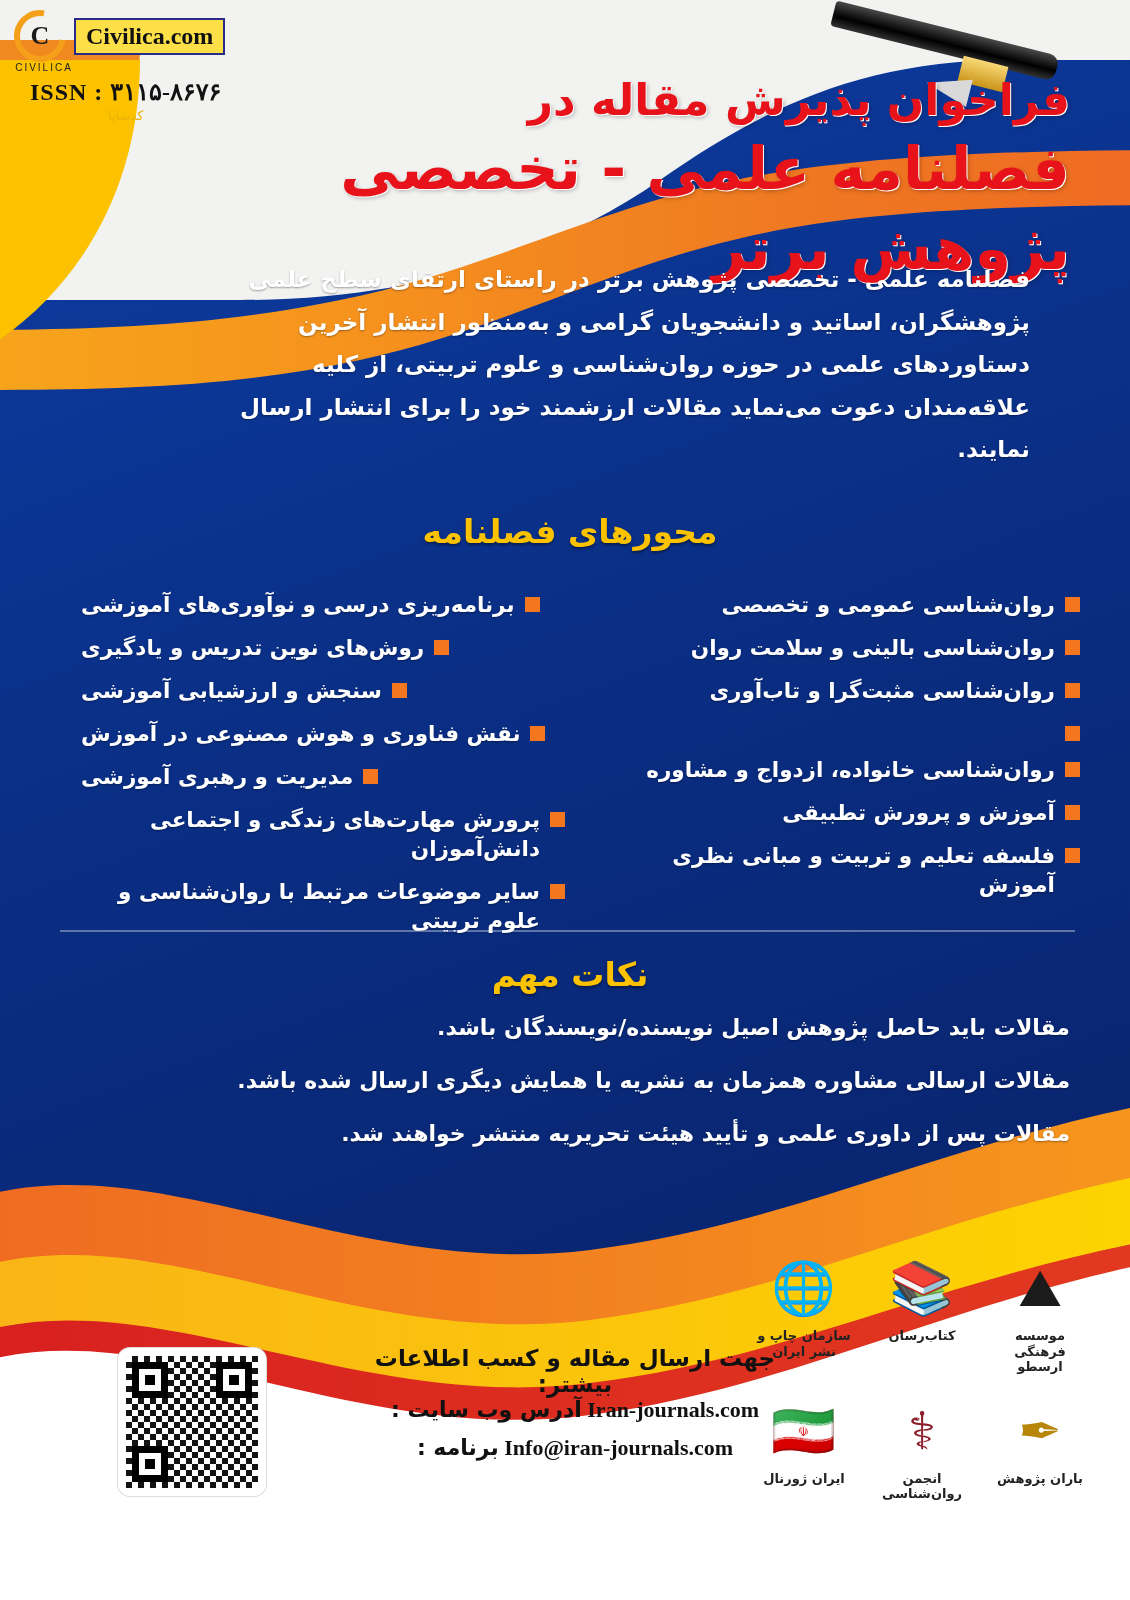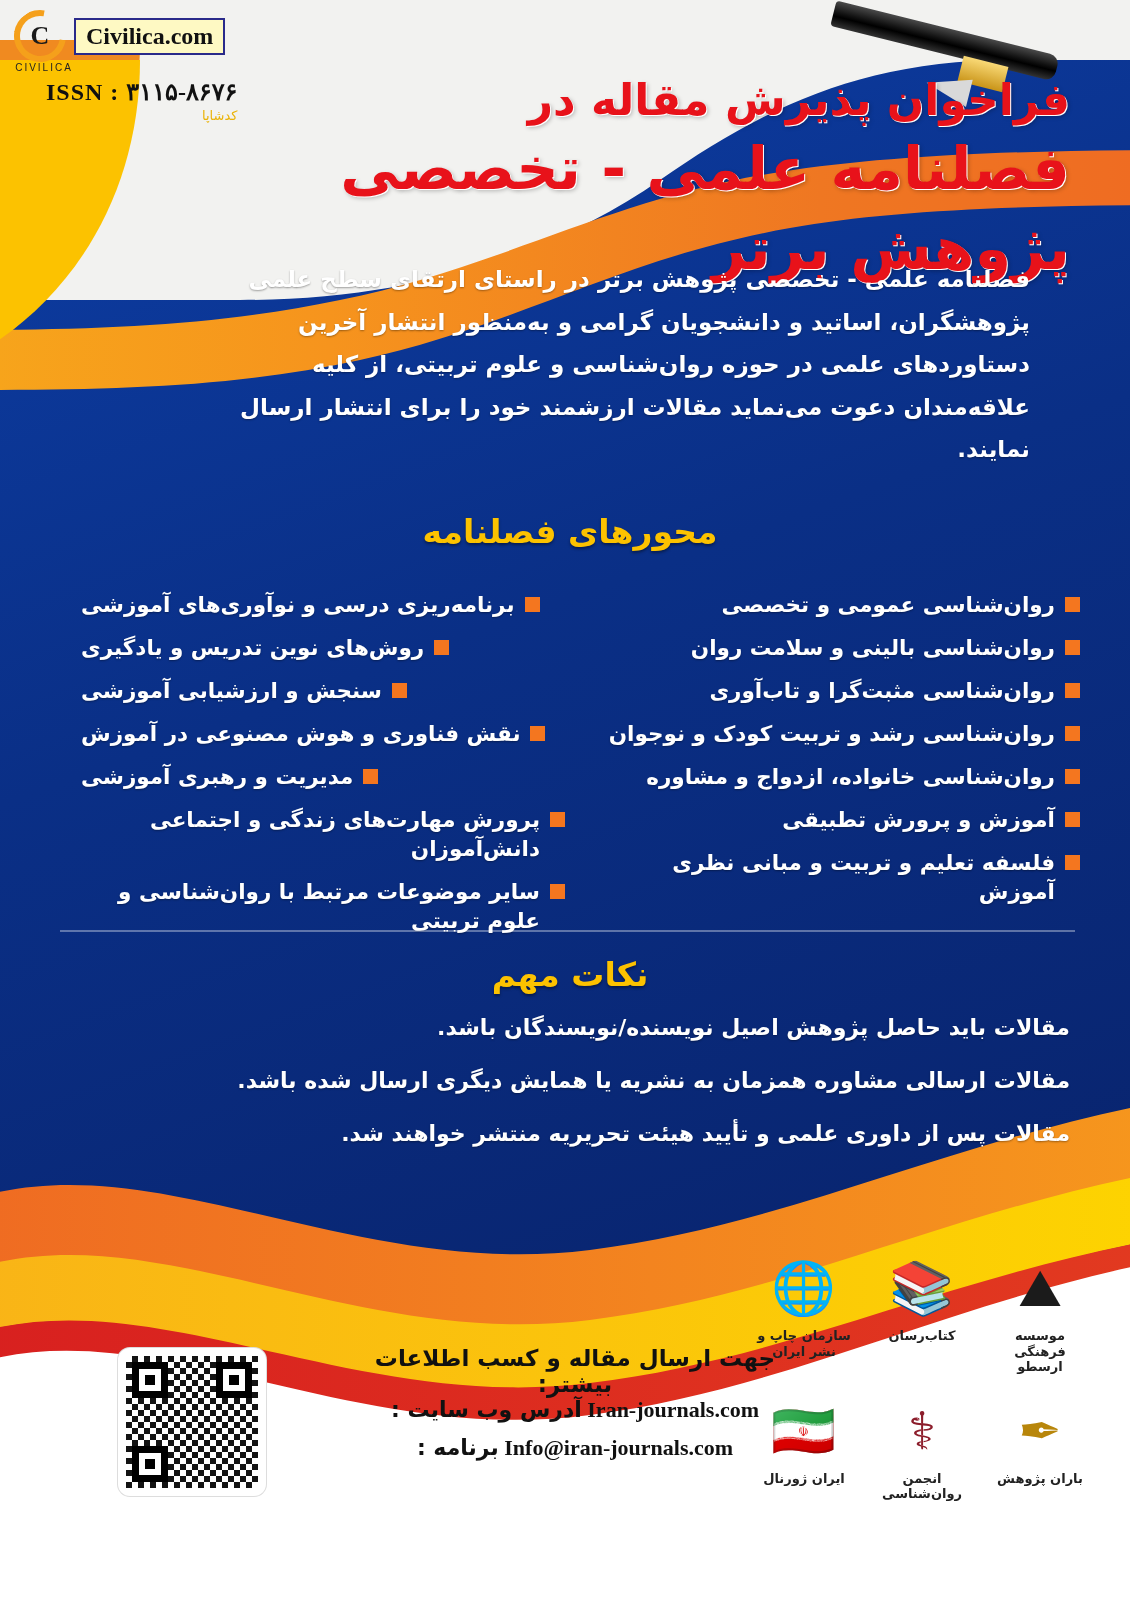--- a/index.html
+++ b/index.html
@@ -98,25 +98,25 @@
     display: flex; align-items: center; justify-content: center;
     font-weight: bold; font-size: 26px; color: #1a1a1a;
     font-family: "Liberation Serif", serif;
   }
   .civ-logo-text {
     font-size: 10px; letter-spacing: 2px; color: #222; text-align: center;
     font-family: "Liberation Sans", sans-serif;
     position: absolute; top: 52px; left: 0; width: 60px;
   }
   .civ-name-box {
-    border: 2px solid #2a2a8a; background: #fef9c3; padding: 3px 10px;
+    border: 2px solid #2a2a8a; background: #fde047; padding: 3px 10px;
     font-family: "Liberation Serif", serif; font-weight: bold; font-size: 24px; color: #111;
   }
   .issn-block {
-    position: absolute; left: 46px; top: 78px; z-index: 20; 
+    position: absolute; left: 30px; top: 78px; z-index: 20; text-align: center;
     direction: rtl;
   }
   .issn-line {
     font-family: "Liberation Serif", serif; font-weight: bold; font-size: 24px; color: #111;
     letter-spacing: 1px;
   }
   .issn-sub { font-size: 13px; color: #eab308; margin-top: 2px; }
 
   
   .pen {
@@ -306,21 +306,20 @@
       <div class="topic-item">
         <span class="bullet"></span>
         <span>روان‌شناسی بالینی و سلامت روان</span>
       </div>
       <div class="topic-item">
         <span class="bullet"></span>
         <span>روان‌شناسی مثبت‌گرا و تاب‌آوری</span>
       </div>
       <div class="topic-item">
         <span class="bullet"></span>
-        <span>روان‌شناسی رشد و تربیت کودک و نوجوان</span>
       </div>
       <div class="topic-item">
         <span class="bullet"></span>
         <span>روان‌شناسی خانواده، ازدواج و مشاوره</span>
       </div>
       <div class="topic-item">
         <span class="bullet"></span>
         <span>آموزش و پرورش تطبیقی</span>
       </div>
       <div class="topic-item">

